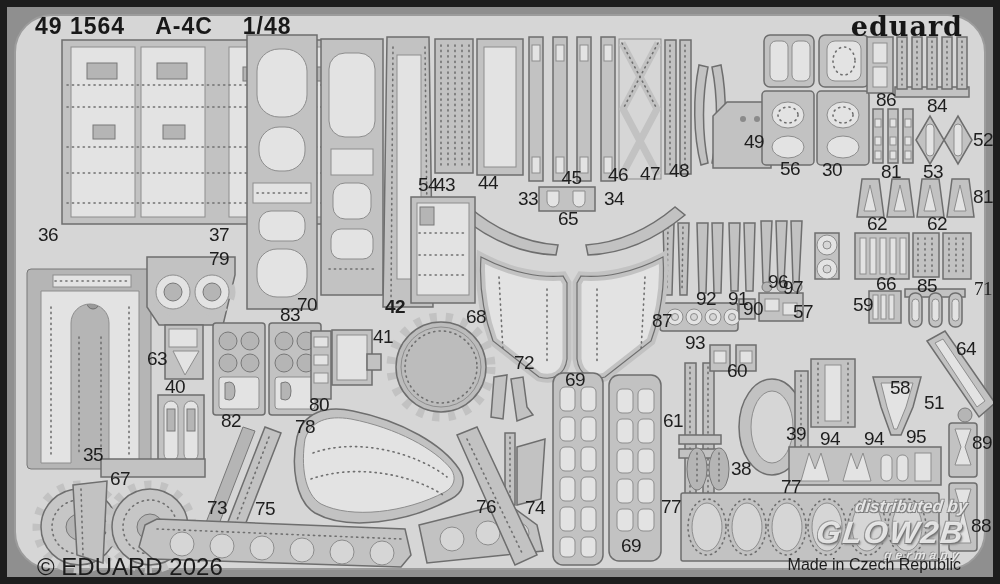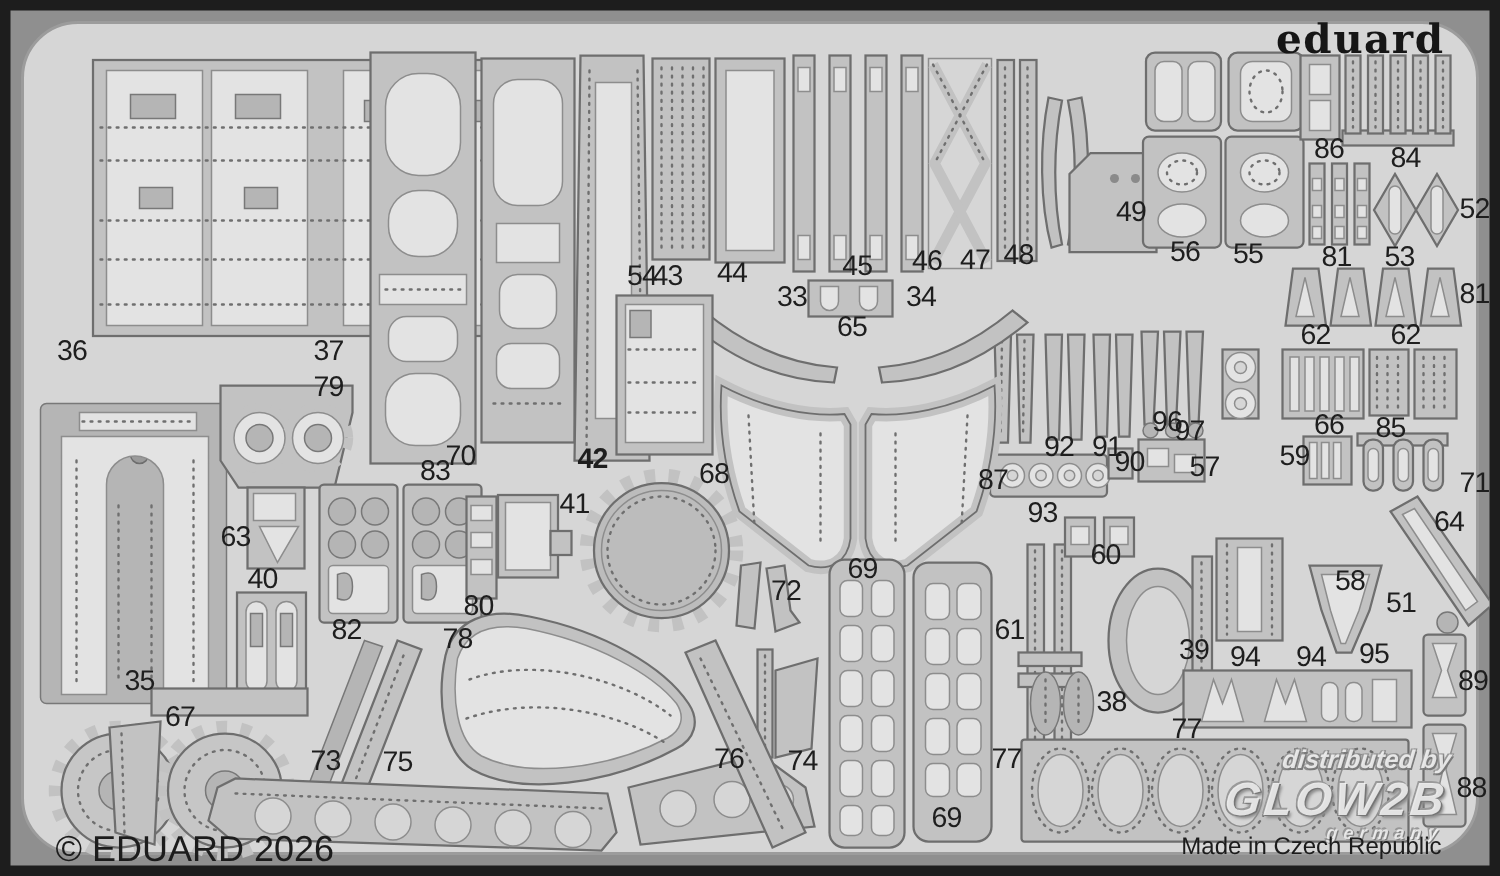--- a/index.html
+++ b/index.html
@@ -517,20 +517,23 @@
       <rect x="942" y="476" width="28" height="68" rx="3" class="p"></rect>
       <path d="M948,482 L964,482 L957,506 L964,536 L948,536 L955,506 Z" class="w"></path>
     </g>
 
     <rect x="30" y="570" width="218" height="9" class="bar"></rect>
     <rect x="365" y="571" width="168" height="9" class="bar"></rect>
     <rect x="638" y="571" width="130" height="9" class="bar"></rect>
     <rect x="788" y="571" width="170" height="9" class="bar"></rect>
   </svg>
 
+  <div class="hdr">
+    <span>49 1564</span><span>A-4C</span><span>1/48</span>
+  </div>
   <div class="brand">eduard</div>
 
   <div class="labels">
       <div class="plabel" style="left: 41px; top: 228px;">36</div>
       <div class="plabel" style="left: 212px; top: 228px;">37</div>
       <div class="plabel" style="left: 212px; top: 252px;">79</div>
       <div class="plabel" style="left: 150px; top: 352px;">63</div>
       <div class="plabel" style="left: 168px; top: 380px;">40</div>
       <div class="plabel" style="left: 86px; top: 448px;">35</div>
       <div class="plabel" style="left: 113px; top: 472px;">67</div>
@@ -547,59 +550,59 @@
       <div class="plabel" style="left: 438px; top: 178px;">43</div>
       <div class="plabel" style="left: 481px; top: 176px;">44</div>
       <div class="plabel" style="left: 558px; top: 171px; padding-left: 13px;">45</div>
       <div class="plabel" style="left: 611px; top: 168px;">46</div>
       <div class="plabel" style="left: 643px; top: 167px;">47</div>
       <div class="plabel" style="left: 672px; top: 164px;">48</div>
       <div class="plabel" style="left: 521px; top: 192px;">33</div>
       <div class="plabel" style="left: 607px; top: 192px;">34</div>
       <div class="plabel" style="left: 561px; top: 212px;">65</div>
       <div class="plabel" style="left: 469px; top: 310px;">68</div>
-      <div class="plabel" style="left: 517px; top: 388px;">72</div>
+      <div class="plabel" style="left: 517px; top: 356px;">72</div>
       <div class="plabel" style="left: 568px; top: 373px;">69</div>
       <div class="plabel" style="left: 624px; top: 539px;">69</div>
       <div class="plabel" style="left: 479px; top: 500px;">76</div>
       <div class="plabel" style="left: 528px; top: 501px;">74</div>
       <div class="plabel" style="left: 664px; top: 500px;">77</div>
       <div class="plabel" style="left: 784px; top: 480px;">77</div>
       <div class="plabel" style="left: 734px; top: 462px;">38</div>
       <div class="plabel" style="left: 789px; top: 427px;">39</div>
       <div class="plabel" style="left: 823px; top: 432px;">94</div>
       <div class="plabel" style="left: 867px; top: 432px;">94</div>
       <div class="plabel" style="left: 909px; top: 430px;">95</div>
       <div class="plabel" style="left: 861px; top: 381px; margin-left: 32px;">58</div>
       <div class="plabel" style="left: 927px; top: 396px;">51</div>
       <div class="plabel" style="left: 666px; top: 414px;">61</div>
       <div class="plabel" style="left: 730px; top: 364px;">60</div>
-      <div class="plabel" style="left: 975px; top: 448px; text-align: right;">89</div>
+      <div class="plabel" style="left: 975px; top: 436px; text-align: right;">89</div>
       <div class="plabel" style="left: 974px; top: 519px;">88</div>
       <div class="plabel" style="left: 959px; top: 342px;">64</div>
       <div class="plabel" style="left: 796px; top: 305px;">57</div>
       <div class="plabel" style="left: 746px; top: 302px;">90</div>
       <div class="plabel" style="left: 731px; top: 292px;">91</div>
       <div class="plabel" style="left: 699px; top: 292px;">92</div>
       <div class="plabel" style="left: 688px; top: 292px; margin-top: 44px;">93</div>
       <div class="plabel" style="left: 655px; top: 314px;">87</div>
       <div class="plabel" style="left: 856px; top: 298px;">59</div>
       <div class="plabel" style="left: 879px; top: 277px;">66</div>
       <div class="plabel" style="left: 908px; top: 279px; margin-left: 12px;">85</div>
       <div class="plabel" style="left: 771px; top: 275px;">96</div>
       <div class="plabel" style="left: 786px; top: 269px; margin-top: 12px;">97</div>
       <div class="plabel" style="left: 976px; top: 248px; margin-left: 27px;">50</div>
-      <div class="plabel" style="left: 976px; top: 316px;">71</div>
+      <div class="plabel" style="left: 976px; top: 282px; font-family: Liberation Serif, serif;">71</div>
       <div class="plabel" style="left: 870px; top: 217px;">62</div>
       <div class="plabel" style="left: 930px; top: 217px;">62</div>
       <div class="plabel" style="left: 976px; top: 190px;">81</div>
       <div class="plabel" style="left: 976px; top: 133px;">52</div>
       <div class="plabel" style="left: 884px; top: 165px;">81</div>
       <div class="plabel" style="left: 926px; top: 165px;">53</div>
-      <div class="plabel" style="left: 825px; top: 163px;">55</div>
+      <div class="plabel" style="left: 825px; top: 163px;">30</div>
       <div class="plabel" style="left: 783px; top: 162px;">56</div>
       <div class="plabel" style="left: 747px; top: 135px;">49</div>
       <div class="plabel" style="left: 879px; top: 93px;">86</div>
       <div class="plabel" style="left: 930px; top: 99px;">84</div>
     </div>
 
   <div class="wm">
     <div class="l1">distributed by</div>
     <div class="l2">GLOW2B</div>
     <div class="l3">germany</div>

